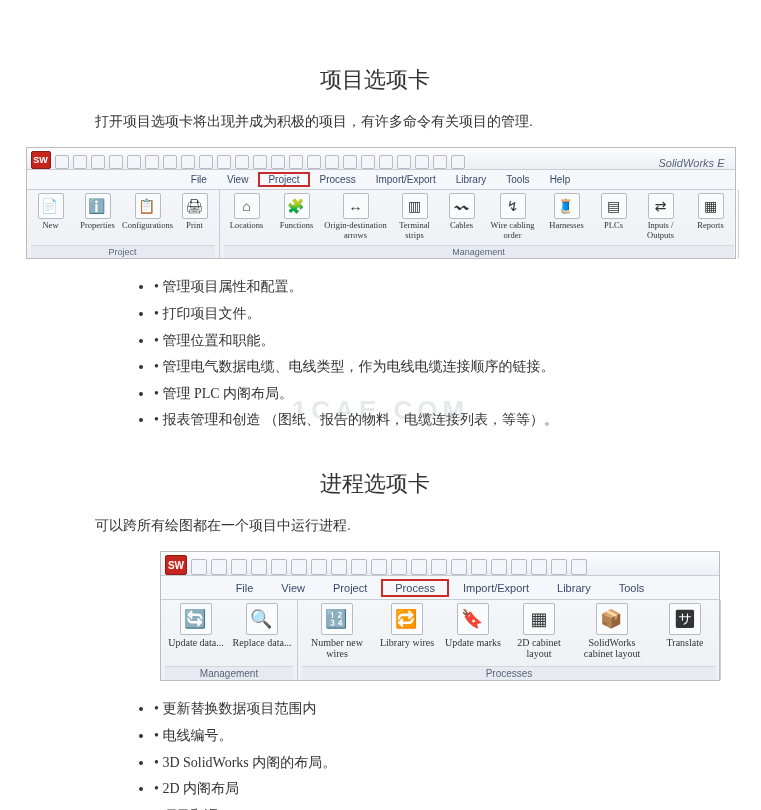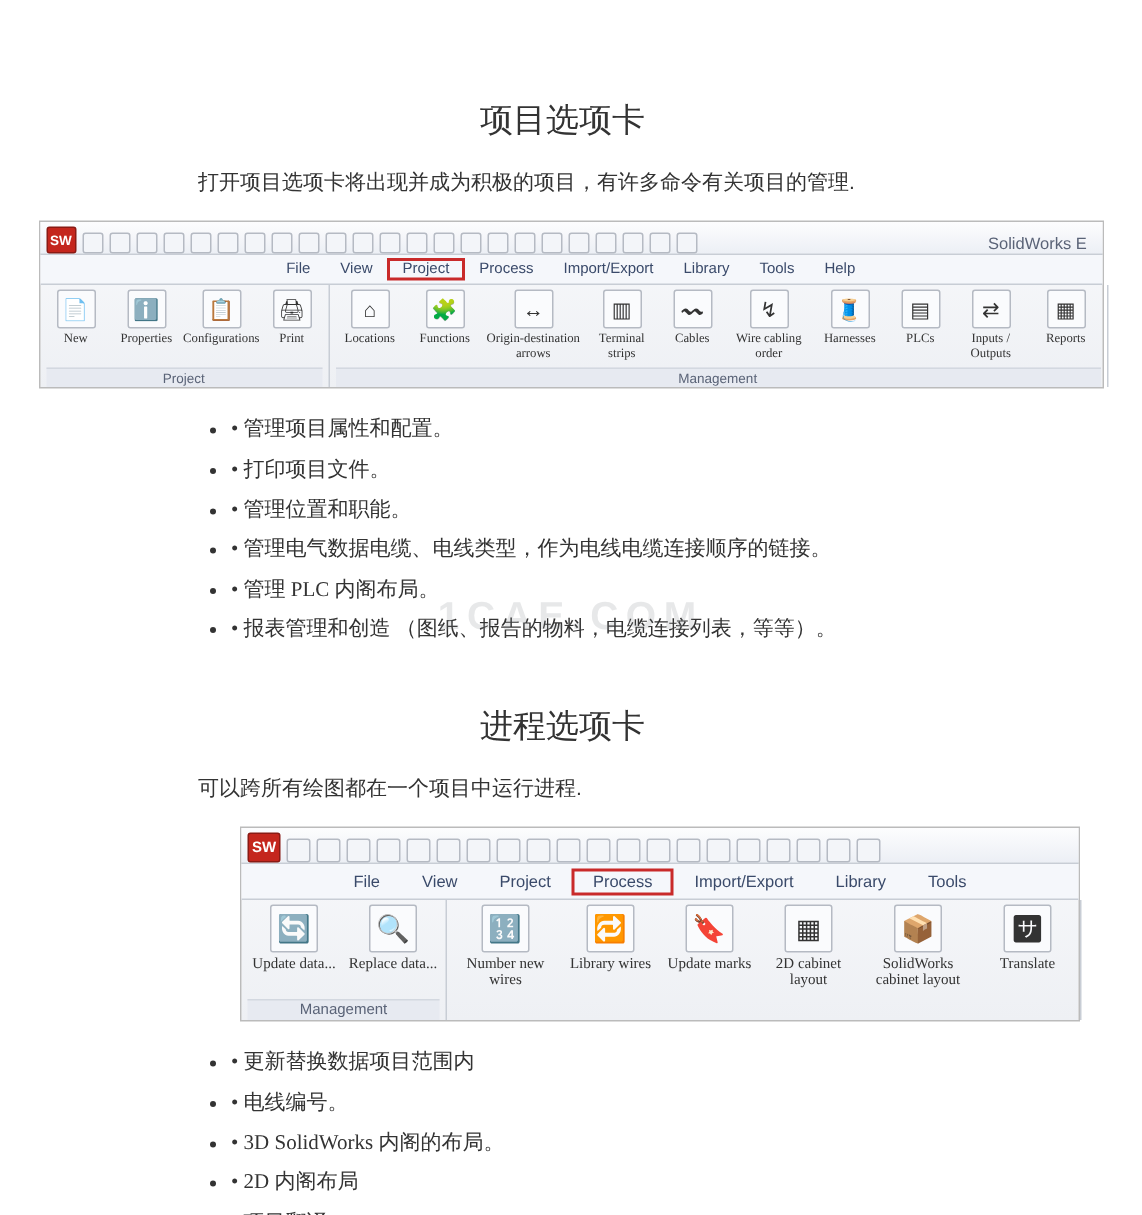--- a/index.html
+++ b/index.html
@@ -12,21 +12,21 @@
     padding: 30px 20px 20px 20px;
     position: relative;
   }
   .section-title {
     font-size: 22px;
     margin: 35px 0 15px 0;
     font-weight: 400;
   }
   .section-title.wide { margin-left: 300px; }
   .intro {
-    margin: 10px 0 15px 112px;
+    margin: 10px 0 15px 75px;
     font-size: 14px;
     line-height: 1.6;
   }
   .bullets {
     margin: 15px 0 10px 120px;
     list-style: disc;
     line-height: 1.9;
     font-size: 14px;
   }
   .bullets li { margin-left: 1em; font-family: Liberation Serif, serif; }
@@ -57,21 +57,21 @@
     color: #fff; font-weight: bold; font-size: 9px;
     border: 1px solid #8a1a14;
   }
   .qat .qicon {
     width: 14px; height: 14px;
     border: 1px solid #b5bac3;
     background: #f3f5f9;
     border-radius: 2px;
   }
   .qat .spacer { flex: 1; }
-  .qat .apptitle { color: #5a6377; font-size: 11px; padding-right: 6px; }
+  .qat .apptitle { color: #5a6377; font-size: 11px; padding-right: 6px; font-style: italic; }
 
   .menubar {
     height: 20px;
     display: flex;
     align-items: center;
     padding: 0 20px;
     gap: 0;
     border-bottom: 1px solid #c8cdd5;
     font-size: 10px;
     color: #3a4a6a;
@@ -383,20 +383,21 @@
           </div>
         <div class="rbtn" style="width:76px">
             <div class="ricon">📦</div>
             <div class="rlabel">SolidWorks cabinet layout</div>
           </div>
         <div class="rbtn">
             <div class="ricon">🈂</div>
             <div class="rlabel">Translate</div>
           </div>
       </div>
+      <div class="glabel">Processes</div>
     </div>
   </div>
 </div>
 
 <ul class="bullets">
   <li>• 更新替换数据项目范围内</li>
   <li>• 电线编号。</li>
   <li>• 3D SolidWorks 内阁的布局。</li>
   <li>• 2D 内阁布局</li>
   <li>• 项目翻译.</li>

